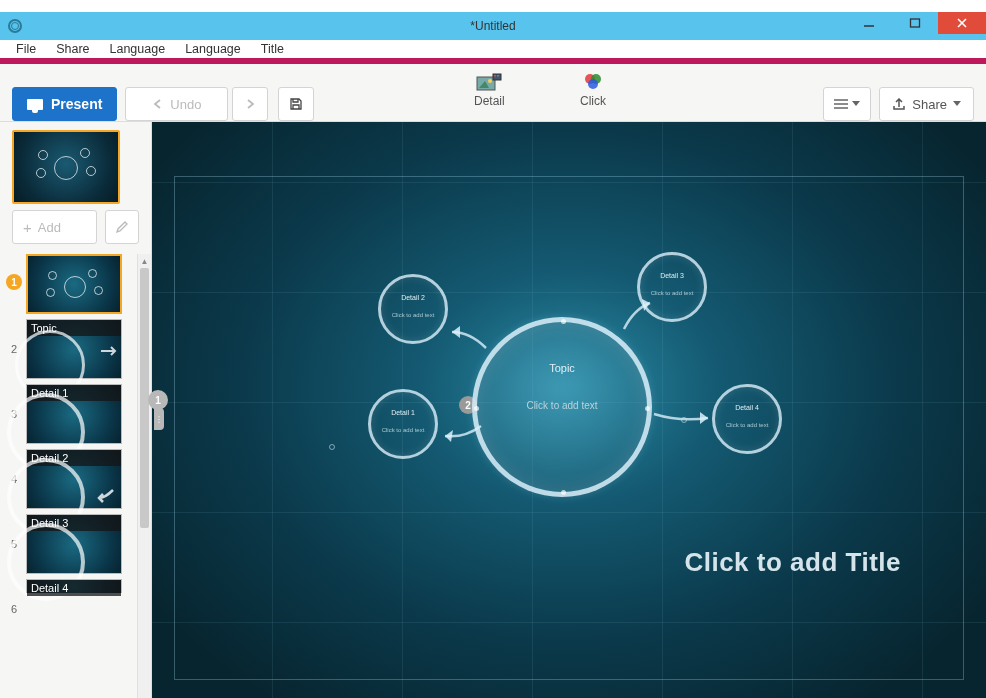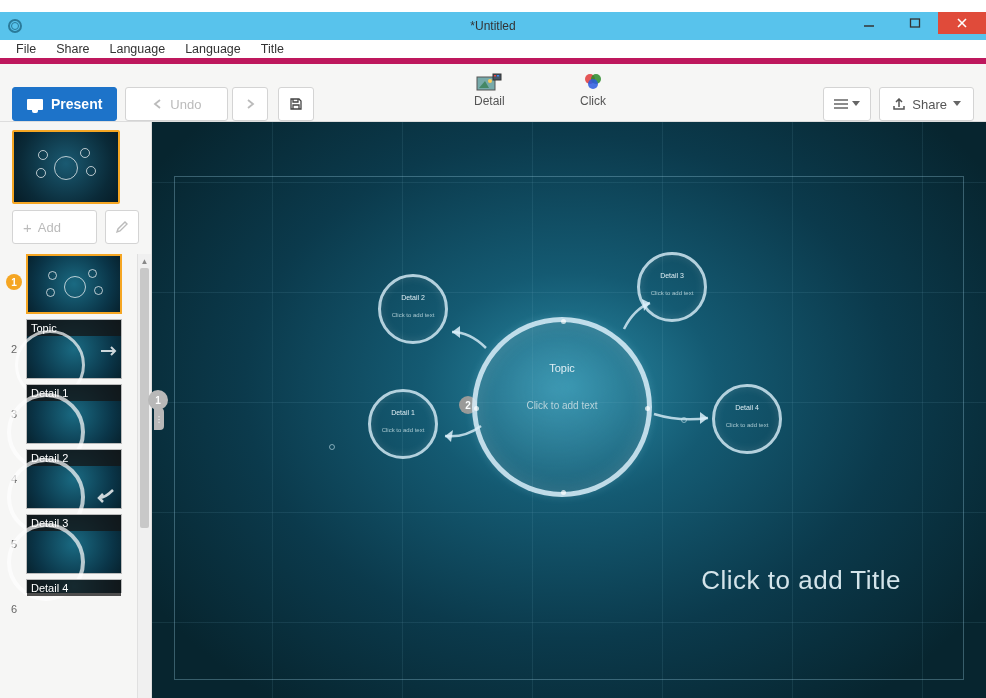--- a/index.html
+++ b/index.html
@@ -66,21 +66,21 @@
 
 .collapse-handle { position:absolute; left:148px; top:268px; z-index:5; }
 .collapse-handle .circ { width:20px; height:20px; background:#b8b8b8; border-radius:50%; color:#fff; font-size:10px; display:flex; align-items:center; justify-content:center; font-weight:600; }
 .collapse-handle .bar { width:10px; height:22px; background:#b8b8b8; border-radius:0 4px 4px 0; margin-left:6px; margin-top:-2px; display:flex; align-items:center; justify-content:center; color:#fff; font-size:8px; }
 
 
 .canvas-wrap { flex:1; position:relative; background: radial-gradient(ellipse at 50% 45%, #2a8aa5 0%, #145a72 25%, #0b3a4c 55%, #07252f 85%); overflow:hidden; }
 .grid { position:absolute; inset:0; background-image: linear-gradient(rgba(120,180,200,.12) 1px, transparent 1px), linear-gradient(90deg, rgba(120,180,200,.12) 1px, transparent 1px); background-size: 130px 110px; background-position: -10px 60px; }
 .frame-border { position:absolute; left:22px; top:54px; right:22px; bottom:30px; border:1px solid rgba(150,200,220,.35); }
 
-.title-text { position:absolute; right:85px; bottom:114px; color:#d4e4ea; font-size:26px; font-weight:400; letter-spacing:.5px; }
+.title-text { position:absolute; right:85px; bottom:132px; color:#d4e4ea; font-size:26px; font-weight:700; letter-spacing:.5px; }
 
 .big-circle { position:absolute; left:320px; top:195px; width:180px; height:180px; border-radius:50%; border:5px solid rgba(220,240,250,.85); background: radial-gradient(circle at 45% 40%, rgba(120,200,225,.25), rgba(30,90,110,.15)); box-shadow: inset 0 0 20px rgba(255,255,255,.15), 0 0 8px rgba(150,220,240,.2); }
 .big-circle .t1 { position:absolute; width:100%; text-align:center; top:40px; color:#dfeef4; font-size:11px; }
 .big-circle .t2 { position:absolute; width:100%; text-align:center; top:78px; color:#b8d4dc; font-size:10px; }
 .big-circle .handles span { position:absolute; width:5px; height:5px; background:rgba(255,255,255,.7); border-radius:50%; }
 
 .small-circle { position:absolute; width:70px; height:70px; border-radius:50%; border:3px solid rgba(220,240,250,.8); box-shadow: inset 0 0 10px rgba(255,255,255,.12); }
 .small-circle .lbl { position:absolute; width:100%; text-align:center; top:17px; color:#dfeef4; font-size:7px; }
 .small-circle .sub { position:absolute; width:100%; text-align:center; top:35px; color:#a8c8d0; font-size:6px; }
 .sc1 { left:216px; top:267px; } 

